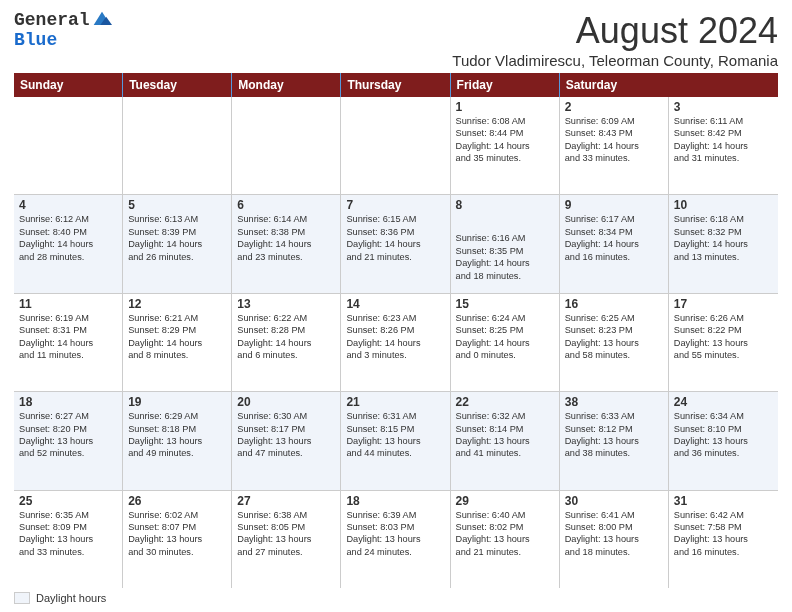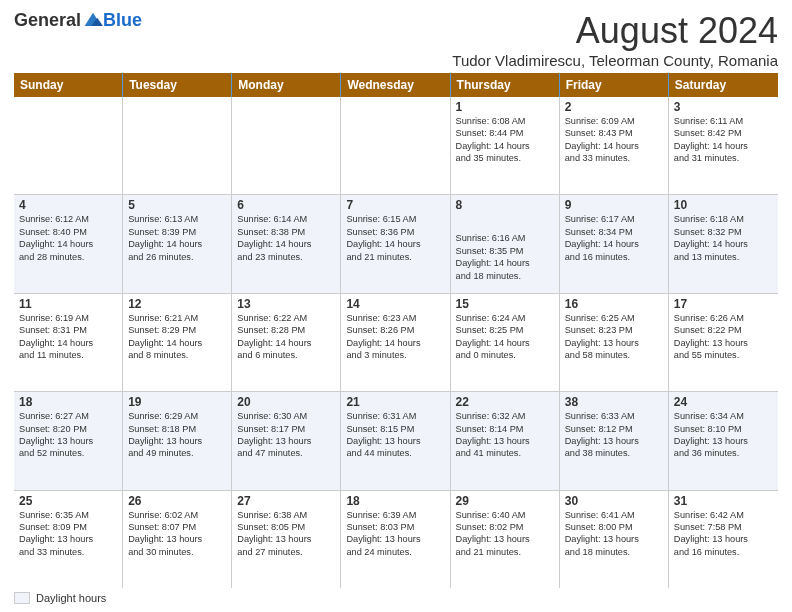--- a/index.html
+++ b/index.html
@@ -18,22 +18,23 @@
       flex-direction: column;
     }
     .header {
       display: flex;
       align-items: flex-start;
       justify-content: space-between;
       margin-bottom: 4px;
     }
     .logo {
       display: flex;
-      flex-direction: row;
+      flex-direction: column;
       align-items: flex-start;
+      font-family: Liberation Mono, monospace;
     }
     .logo-text {
       display: flex;
       align-items: center;
     }
     .logo-general {
       font-size: 18px;
       font-weight: bold;
       color: #333;
     }
@@ -60,21 +61,21 @@
       color: #333;
     }
     .calendar {
       flex: 1;
       display: flex;
       flex-direction: column;
     }
     .cal-header-row {
       display: grid;
       grid-template-columns: repeat(7, 1fr);
-      background: #a16207;
+      background: #7f1d1d;
     }
     .cal-header-cell {
       color: #fff;
       font-size: 12px;
       font-weight: bold;
       padding: 5px 6px;
       text-align: left;
       border-right: 1px solid #5599dd;
     }
     .cal-header-cell:last-child { border-right: none; }
@@ -150,21 +151,20 @@
       <div class="main-title">August 2024</div>
       <div class="subtitle">Tudor Vladimirescu, Teleorman County, Romania</div>
     </div>
   </div>
 
   <div class="calendar">
     <div class="cal-header-row">
     <div class="cal-header-cell">Sunday</div>
         <div class="cal-header-cell">Tuesday</div>
         <div class="cal-header-cell">Monday</div>
-        <div class="cal-header-cell">Wednesday</div>
         <div class="cal-header-cell">Thursday</div>
         <div class="cal-header-cell">Friday</div>
         <div class="cal-header-cell">Saturday</div>
       </div>
     <div class="cal-body">
     <div class="cal-row">
           <div class="cal-cell empty"></div>
           <div class="cal-cell empty"></div>
           <div class="cal-cell empty"></div>
           <div class="cal-cell empty"></div>

